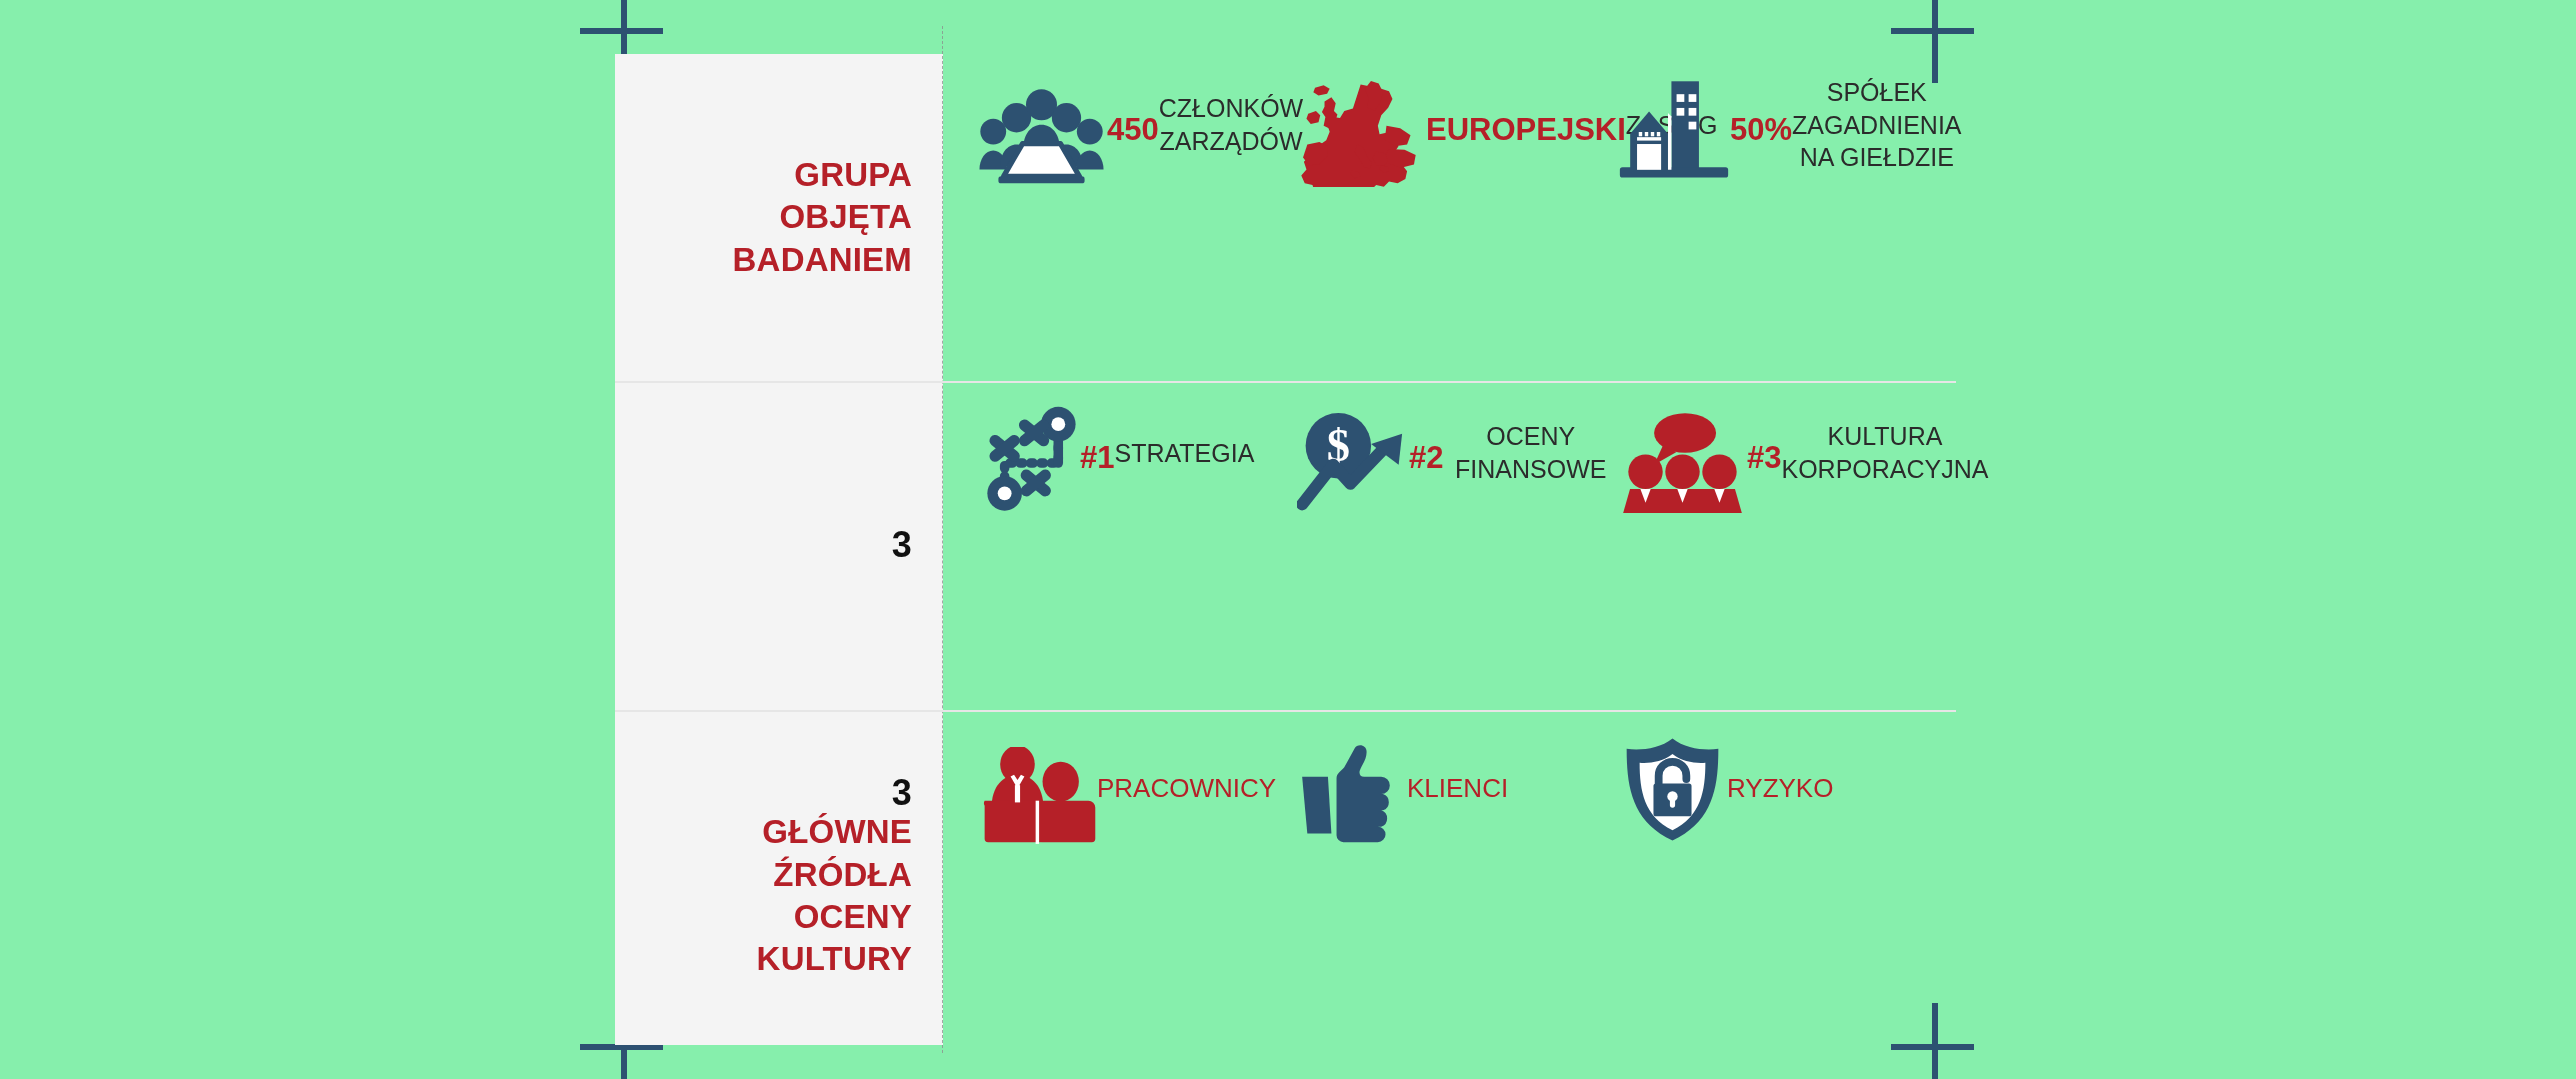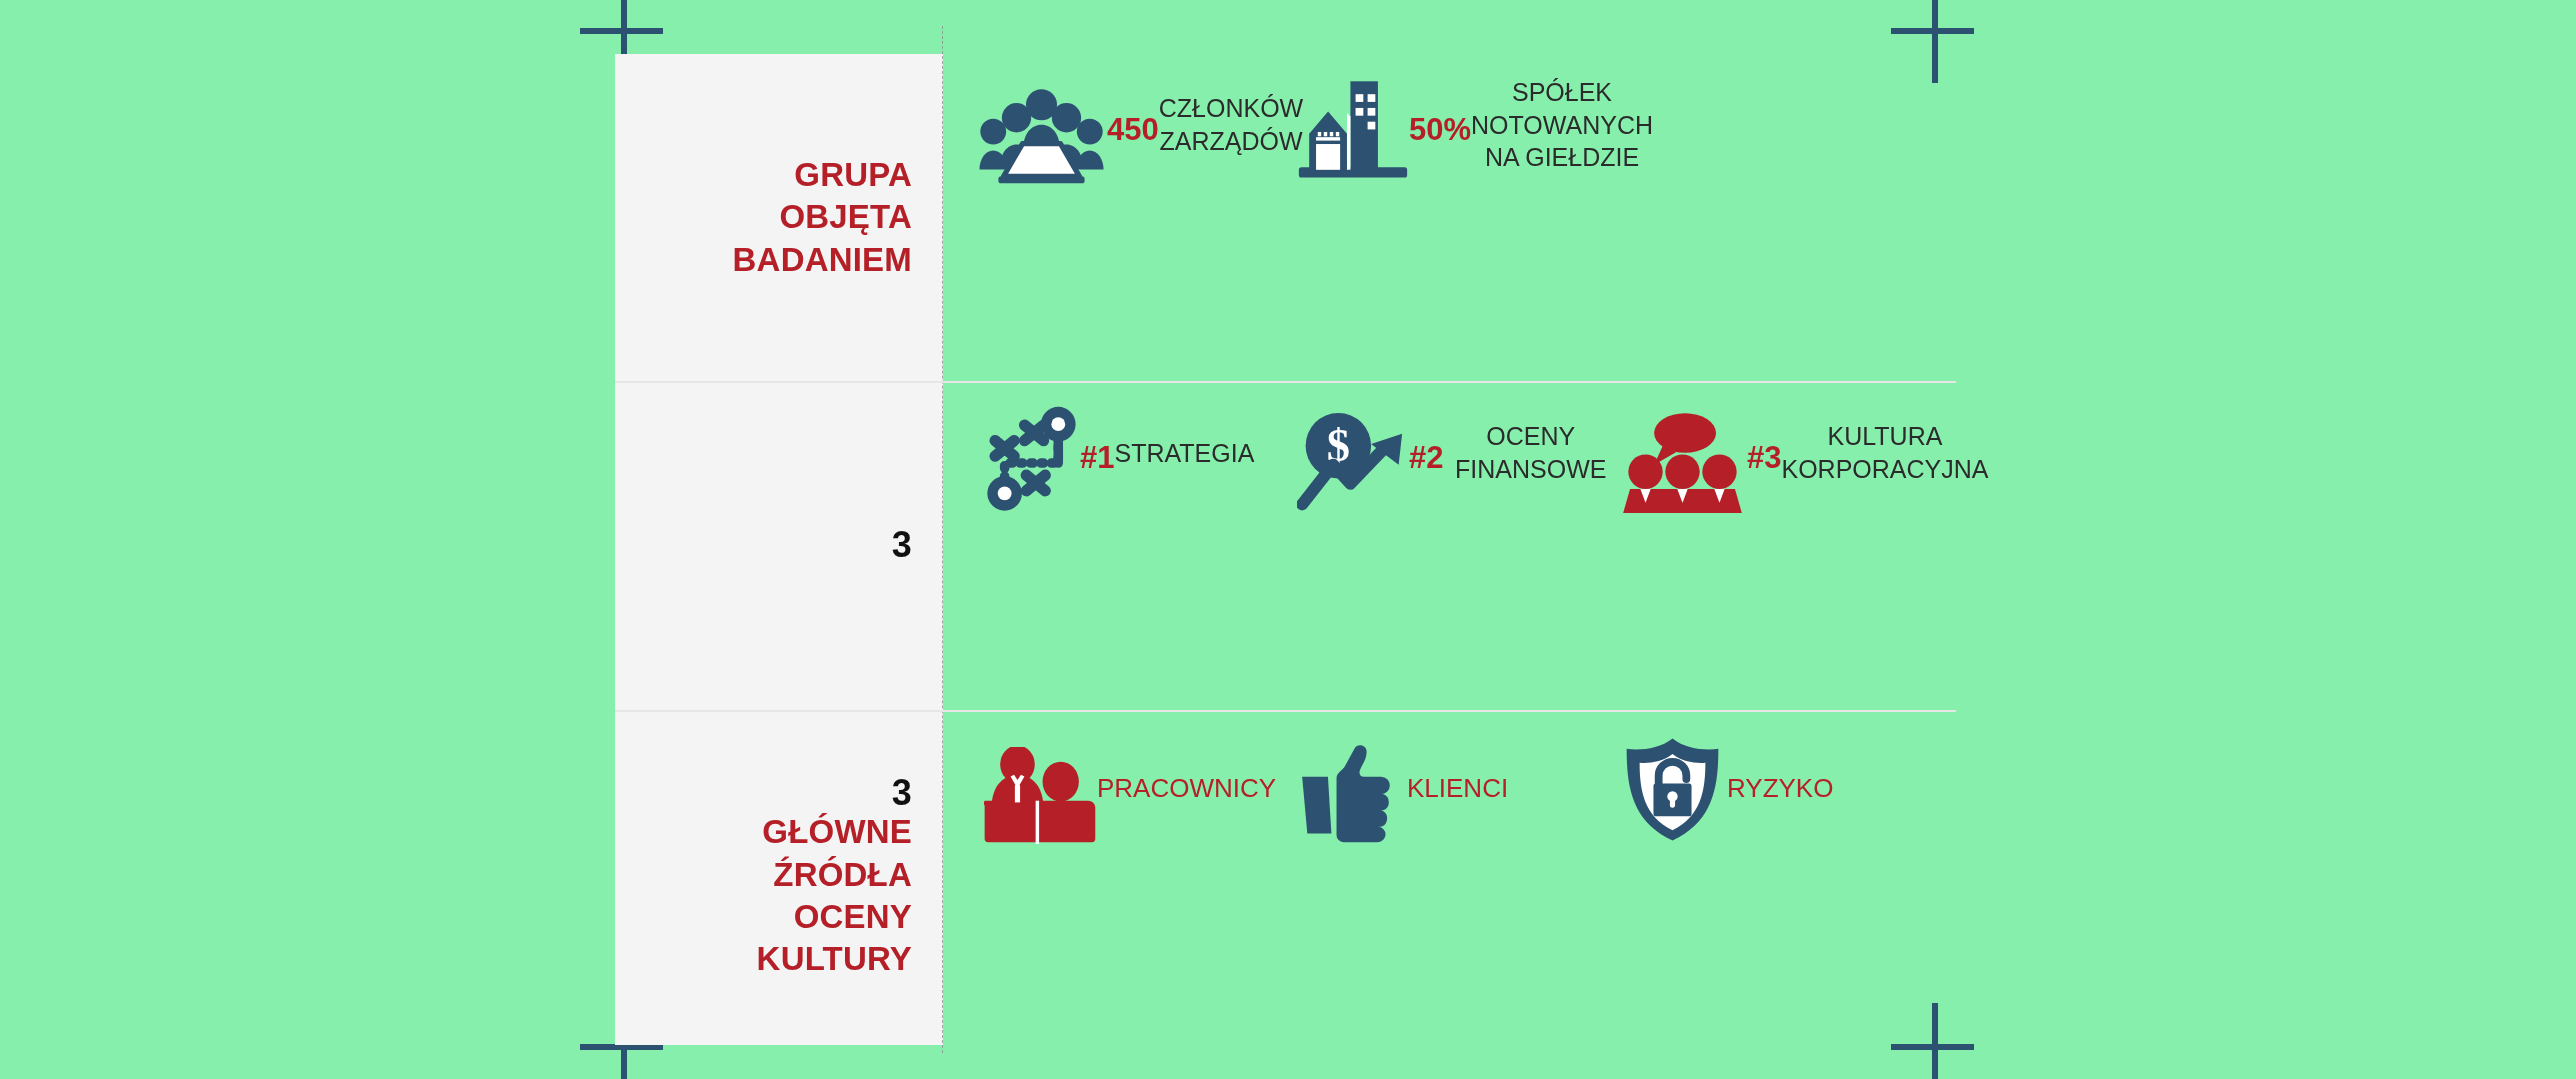--- a/index.html
+++ b/index.html
@@ -233,20 +233,53 @@
             <path d="M54 70 L98 70 L120 108 L32 108 Z" fill="#ffffff"></path>
             <path d="M54 70 L98 70 L120 108 L32 108 Z" fill="none" stroke="#2d5171" stroke-width="6" stroke-linejoin="round"></path>
             <rect x="26" y="108" width="100" height="8" rx="3" fill="#2d5171"></rect>
           </svg>
         </div>
         <div class="cell-headline">450</div>
         <div class="cell-sub">CZŁONKÓW
 ZARZĄDÓW</div>
       </div>
 
+      <div class="cell">
+        <div class="cell-icon">
+          <svg width="129" height="108" viewBox="0 0 150 125" aria-hidden="true">
+            <g fill="#b52028">
+
+              <path d="M21 10 l10-3 7 4 -3 6 -10 2 -6 -4z"></path>
+
+              <path d="M13 40 l9-3 5 5 -2 8 -9 2 -5 -6z"></path>
+
+              <path d="M32 26 l8-5 5 7 -2 9 4 4 -3 10 -7 6 -6 -3 2 -10 -4 -6 3 -6z"></path>
+
+              <path d="M74 6 l10 2 6 9 8 -6 9 3 4 9 -5 10 -8 9 -4 12 2 10 9 -2 10 6 3 10 -6 9 2 9 8 3 6 8 -2 9 -9 5 -10 -2 -6 6 -9 -2 -7 7 -9 -1 -5 8 -10 3 -8 -5 -9 3 -6 -6 -9 4 -8 -4 -3 -9 -9 -2 -4 -9 6 -7 -3 -9 6 -6 9 2 6 -7 -2 -9 7 -5 4 -10 -3 -9 7 -8 8 1 5 -8 10 -3z"></path>
+
+              <path d="M86 2 l9 3 5 10 -3 12 -7 10 -8 -4 1 -12 -4 -10 7 -9z"></path>
+
+              <path d="M70 76 l7 3 4 10 6 8 -2 7 -7 -2 -5 -9 -6 -8 3 -9z"></path>
+
+              <path d="M12 76 l14 -3 10 5 -1 12 -9 9 -12 1 -7 -9 5 -15z"></path>
+
+              <path d="M92 84 l10 2 5 7 -6 8 -9 -1 -4 -9z"></path>
+
+              <path d="M107 81 l18 1 13 6 -2 11 -15 4 -14 -5 -4 -10z"></path>
+
+              <path d="M104 54 l16 3 12 8 -4 11 -14 2 -12 -8 2 -16z"></path>
+
+              <path d="M64 106 l8 2 2 5 -7 2 -5 -5z"></path>
+              <path d="M98 100 l8 2 1 5 -7 2 -4 -5z"></path>
+            </g>
+          </svg>
+        </div>
+        <div class="cell-headline">EUROPEJSKI</div>
+        <div class="cell-sub">ZASIĘG</div>
+      </div>
 
       <div class="cell">
         <div class="cell-icon">
           <svg width="112" height="110" viewBox="0 0 130 128" aria-hidden="true">
             <g fill="#2d5171">
 
               <rect x="62" y="5" width="32" height="103"></rect>
 
               <path d="M36 40 L14 66 L14 108 L58 108 L58 66 Z"></path>
 
@@ -266,21 +299,21 @@
               <rect x="24" y="64" width="4" height="5"></rect>
               <rect x="31" y="64" width="4" height="5"></rect>
               <rect x="38" y="64" width="4" height="5"></rect>
               <rect x="45" y="64" width="4" height="5"></rect>
 
               <path d="M58 42 L58 108 L62 108 L62 46 Z"></path>
             </g>
           </svg>
         </div>
         <div class="cell-headline">50%</div>
-        <div class="cell-sub">SPÓŁEK NOTOWANYCH
+        <div class="cell-sub">SPÓŁEK ZAGADNIENIA
 NA GIEŁDZIE</div>
       </div>
 
     </div>
   </div>
 
   <div class="row" id="row-2">
     <div class="row-label">
       <div class="rl-count">3</div>
     </div>

